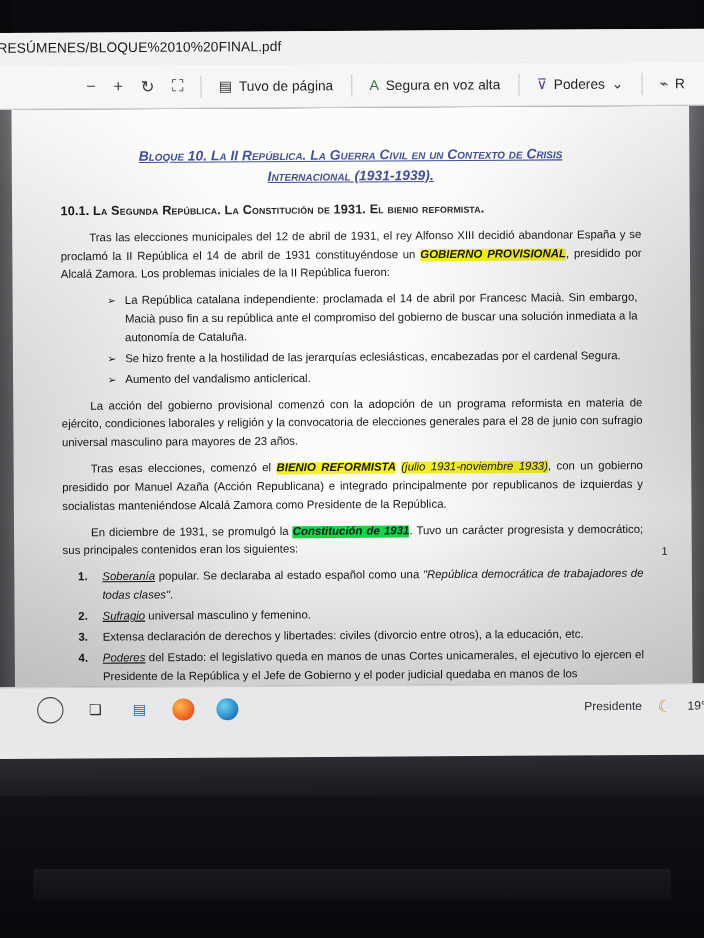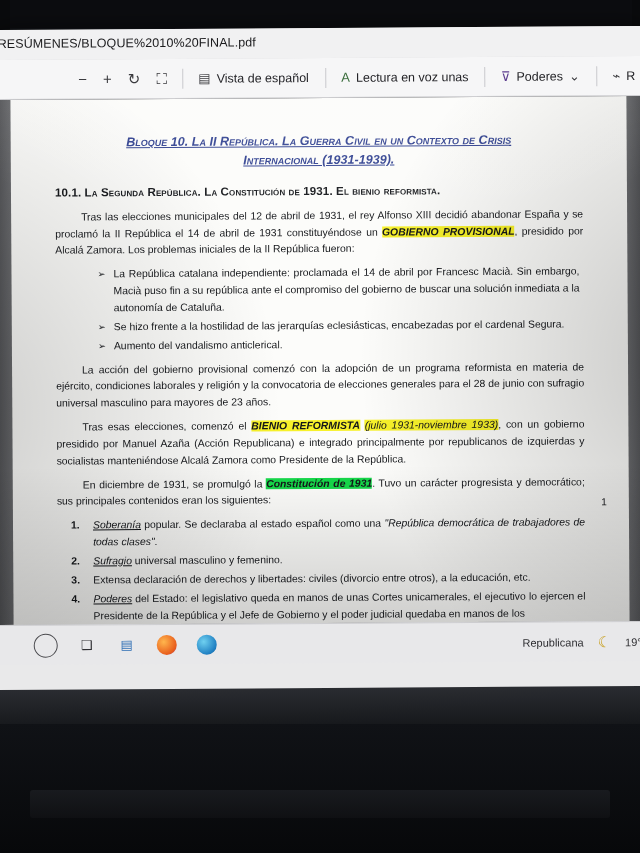--- a/index.html
+++ b/index.html
@@ -319,26 +319,26 @@
     </div>
 
     <div class="toolbar">
       <div class="zoomic">−</div>
       <div class="zoomic">+</div>
       <div class="zoomic">↻</div>
       <div class="zoomic">⛶</div>
       <div class="tb-sep"></div>
       <div class="tb-item">
         <span class="ic gray">▤</span>
-        <span>Vista de español</span>
+        <span>Tuvo de página</span>
       </div>
       <div class="tb-sep"></div>
       <div class="tb-item">
         <span class="ic">A</span>
-        <span>Lectura en voz unas</span>
+        <span>Segura en voz alta</span>
       </div>
       <div class="tb-sep"></div>
       <div class="tb-item">
         <span class="ic purple">⊽</span>
         <span>Poderes</span>
         <span class="ic gray">⌄</span>
       </div>
       <div class="tb-sep"></div>
       <div class="tb-item">
         <span class="ic gray">⌁</span>
@@ -404,21 +404,21 @@
       <div class="tbicon cortana"></div>
       <div class="tbicon">❏</div>
       <div class="tbicon explorer">▤</div>
       <div class="tbicon">
           <span class="circ ff"></span>
         </div>
       <div class="tbicon">
           <span class="circ edge"></span>
         </div>
       <div class="tray">
-        <span>Republicana</span>
+        <span>Presidente</span>
         <span class="moon">☾</span>
         <span>19°</span>
       </div>
     </div>
 
   </div>
 
   <div class="bezel-bottom"></div>
   <div class="deck"></div>
   <div class="keyrow"></div>

